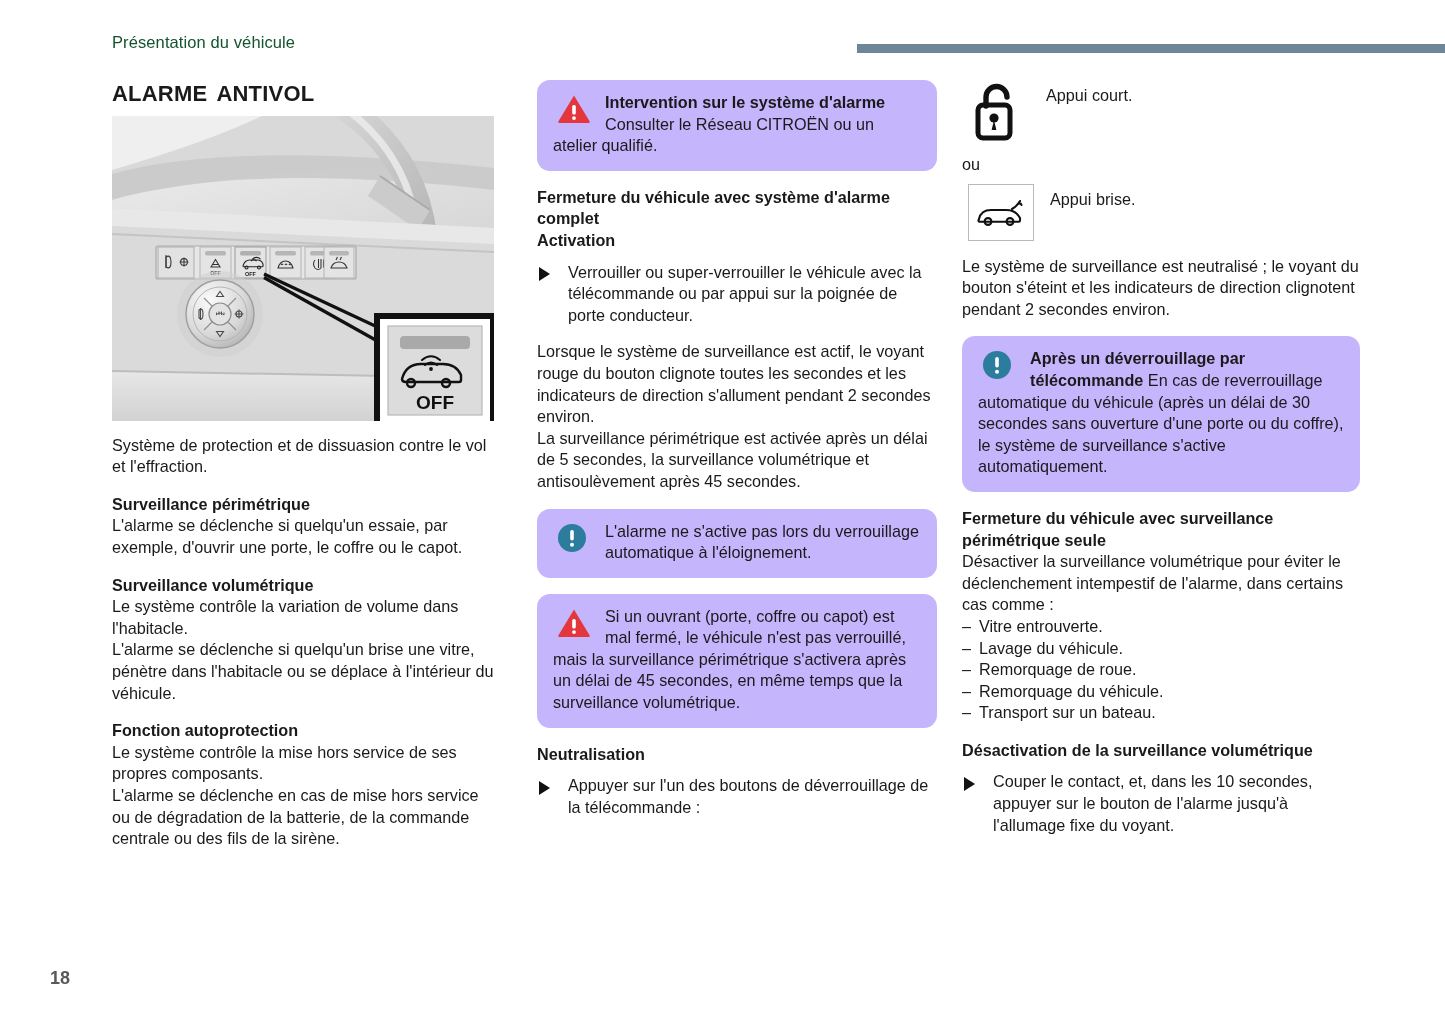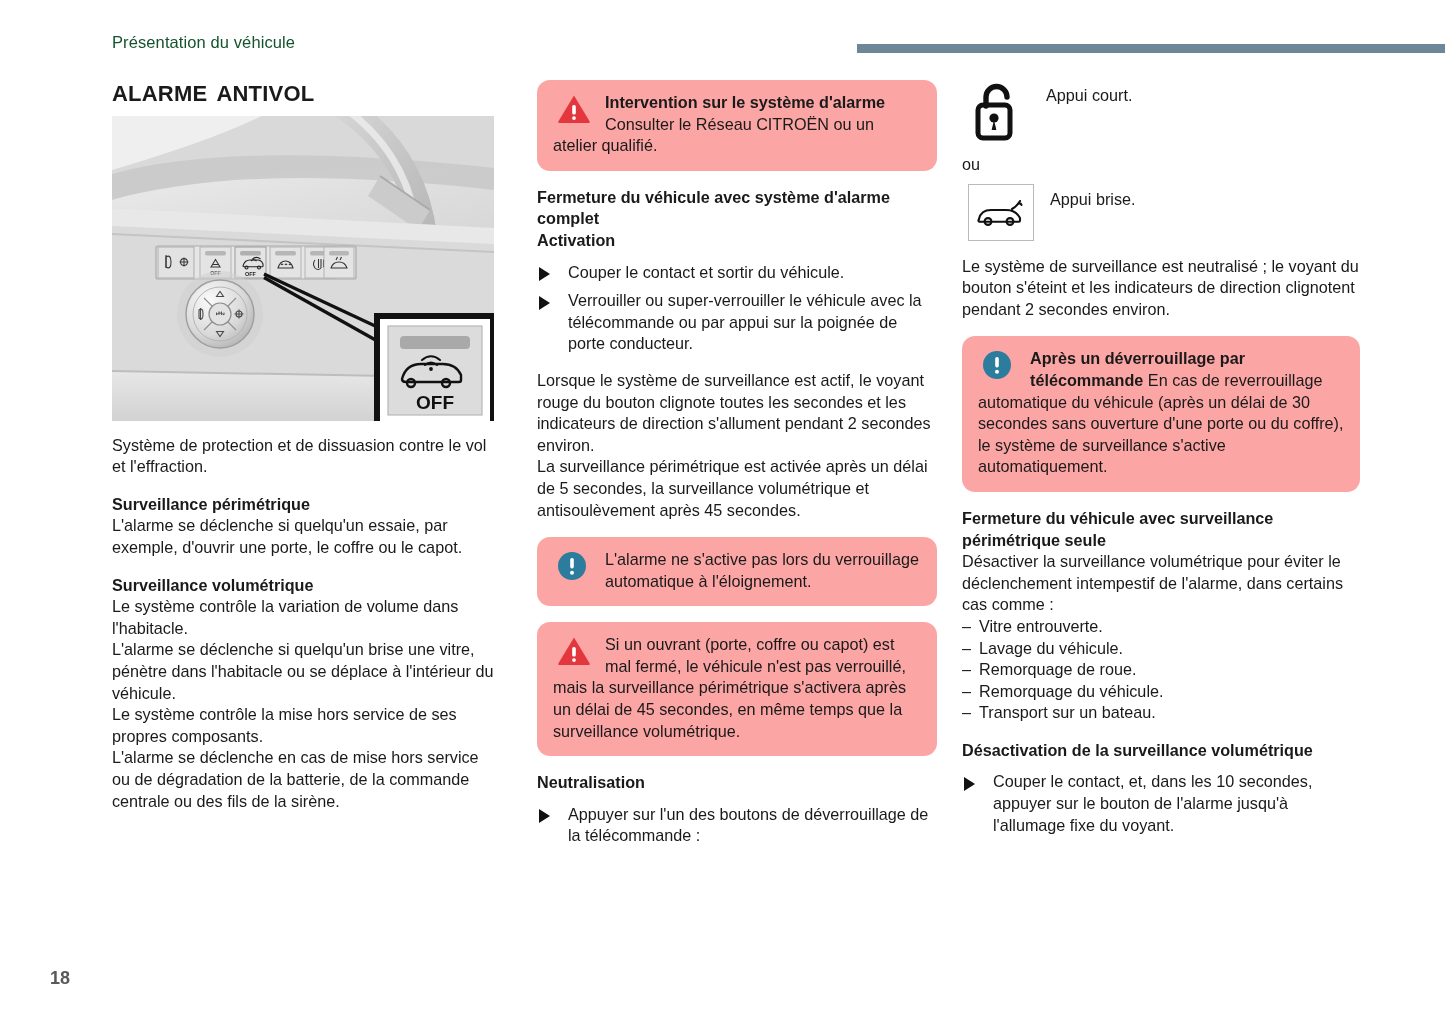--- a/index.html
+++ b/index.html
@@ -111,21 +111,21 @@
     padding-left: 17px;
     line-height: 21.6px;
   }
   ul.dash li .dash-mark {
     position: absolute;
     left: 0; top: 0;
   }
 
   
   .callout {
-    background: #fca5a5;
+    background: #c4b5fd;
     border-radius: 13px;
     padding: 12px 16px 14px 16px;
     margin: 16px 0;
     position: relative;
     line-height: 21.6px;
   }
   .callout .cal-icon {
     float: left;
     margin: 2px 14px 0 4px;
     width: 34px;
@@ -340,20 +340,21 @@
 
   <p class="body">Système de protection et de dissuasion contre le vol et l'effraction.</p>
 
   <h2 class="sub">Surveillance périmétrique</h2>
   <p class="body">L'alarme se déclenche si quelqu'un essaie, par exemple, d'ouvrir une porte, le coffre ou le capot.</p>
 
   <h2 class="sub">Surveillance volumétrique</h2>
   <p class="body">Le système contrôle la variation de volume dans l'habitacle.</p>
   <p class="body">L'alarme se déclenche si quelqu'un brise une vitre, pénètre dans l'habitacle ou se déplace à l'intérieur du véhicule.</p>
 
+  <h2 class="sub">Fonction autoprotection</h2>
   <p class="body">Le système contrôle la mise hors service de ses propres composants.</p>
   <p class="body">L'alarme se déclenche en cas de mise hors service ou de dégradation de la batterie, de la commande centrale ou des fils de la sirène.</p>
 </div>
 
 <div class="col col-2">
 
   <div class="callout" style="margin-top:0;">
     <span class="cal-icon">
       <svg class="warn-tri" width="34" height="30" viewBox="0 0 34 30">
         <path d="M17 1.5 L32.4 27 Q33.6 29 31.2 29 L2.8 29 Q0.4 29 1.6 27 Z" fill="#e4373d"></path>
@@ -362,21 +363,20 @@
       </svg>
     </span>
     <span class="cal-title">Intervention sur le système d'alarme</span>
     <span class="cal-body">Consulter le Réseau CITROËN ou un atelier qualifié.</span>
   </div>
 
   <h2 class="sub tight">Fermeture du véhicule avec système d'alarme complet</h2>
   <h2 class="sub tight">Activation</h2>
 
   <ul class="tri">
-    <li><span class="tri-mark"></span><span>Couper le contact et sortir du véhicule.</span></li>
     <li><span class="tri-mark"></span><span>Verrouiller ou super-verrouiller le véhicule avec la télécommande ou par appui sur la poignée de porte conducteur.</span></li>
   </ul>
 
   <p class="body gap" style="white-space:pre-line;">Lorsque le système de surveillance est actif, le voyant rouge du bouton clignote toutes les secondes et les indicateurs de direction s'allument pendant 2 secondes environ.
 La surveillance périmétrique est activée après un délai de 5 secondes, la surveillance volumétrique et antisoulèvement après 45 secondes.</p>
 
   <div class="callout">
     <span class="cal-icon">
       <svg class="info-circ" width="30" height="30" viewBox="0 0 30 30">
         <circle cx="15" cy="15" r="14" fill="#2c7c9e"></circle>

